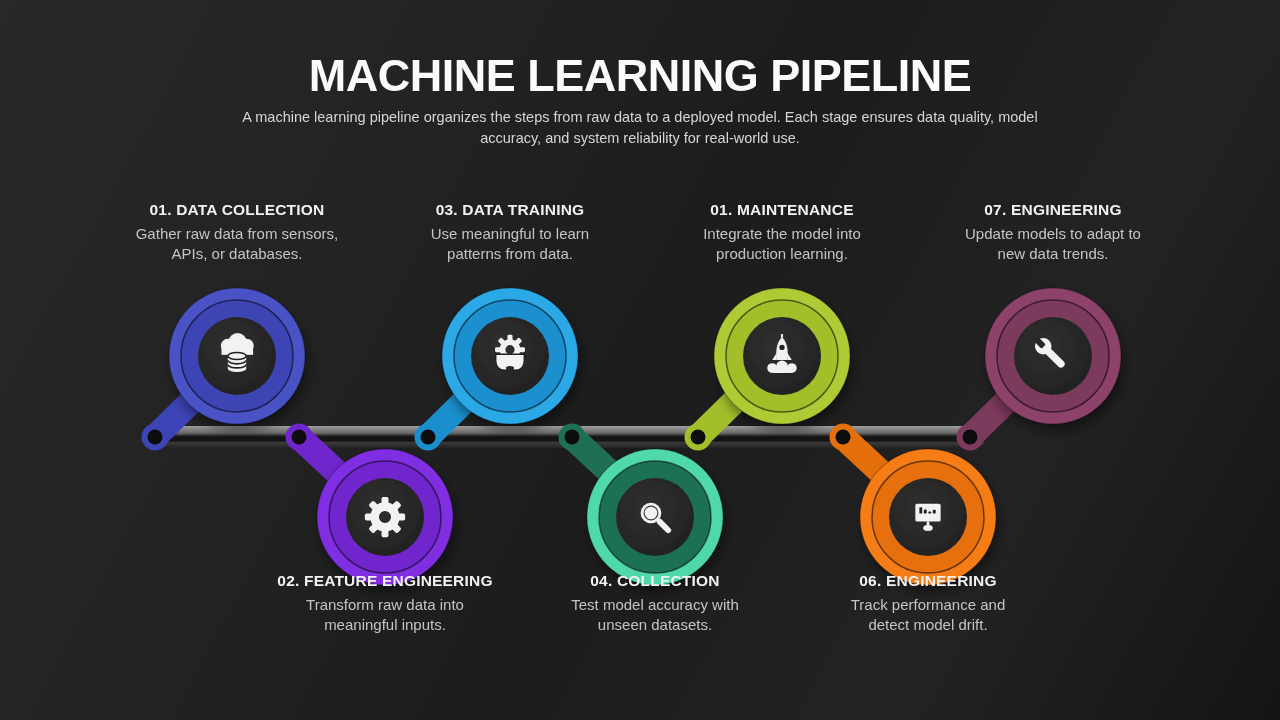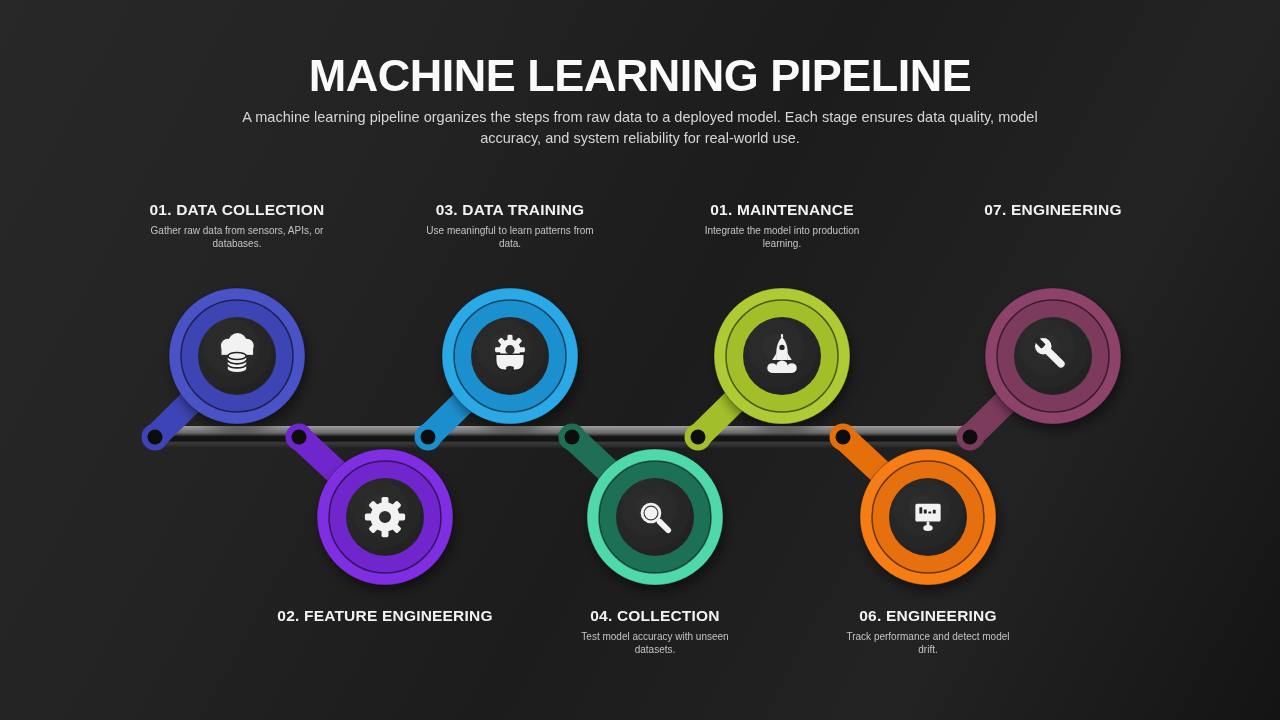--- a/index.html
+++ b/index.html
@@ -17,27 +17,27 @@
   .page-title{
     margin:0;font-size:45px;line-height:1.05;font-weight:bold;
     letter-spacing:-0.5px;color:#fafafa;
   }
   .page-subtitle{
     margin:8px auto 0;max-width:820px;
     font-size:14.5px;line-height:1.4;color:#d6d6d6;font-weight:normal;
   }
   .stage-label{position:absolute;width:240px;text-align:center;z-index:2;}
   .stage-label.top{top:201px;}
-  .stage-label.bottom{top:607px;}
+  .stage-label.bottom{top:572px;}
   .stage-heading{
     font-size:15.5px;font-weight:bold;color:#f2f2f2;
     letter-spacing:0.2px;white-space:nowrap;text-align:center;
   }
   .stage-desc{
-    margin:5px auto 0;font-size:10px;line-height:1.33;color:#c4c4c4;
+    margin:5px auto 0;font-size:15px;line-height:1.33;color:#c4c4c4;
   }
 </style>
 </head>
 <body>
 
 <div class="slide">
 
   <div class="header">
     <h1 class="page-title">MACHINE LEARNING PIPELINE</h1>
     <p class="page-subtitle">A machine learning pipeline organizes the steps from raw data to a deployed model. Each stage ensures data quality, model accuracy, and system reliability for real-world use.</p>
@@ -216,23 +216,25 @@
   <div class="stage-label top" style="left:390px">
     <div class="stage-heading"><span>03.</span> <span>DATA TRAINING</span></div>
     <p class="stage-desc" style="max-width:175px">Use meaningful to learn patterns from data.</p>
   </div>
   <div class="stage-label top" style="left:662px">
     <div class="stage-heading"><span>01.</span> <span>MAINTENANCE</span></div>
     <p class="stage-desc" style="max-width:180px">Integrate the model into production learning.</p>
   </div>
   <div class="stage-label top" style="left:933px">
     <div class="stage-heading"><span>07.</span> <span>ENGINEERING</span></div>
+    <p class="stage-desc" style="max-width:180px">Update models to adapt to new data trends.</p>
   </div>
   <div class="stage-label bottom" style="left:265px">
     <div class="stage-heading"><span>02.</span> <span>FEATURE ENGINEERING</span></div>
+    <p class="stage-desc" style="max-width:180px">Transform raw data into meaningful inputs.</p>
   </div>
   <div class="stage-label bottom" style="left:535px">
     <div class="stage-heading"><span>04.</span> <span>COLLECTION</span></div>
     <p class="stage-desc" style="max-width:185px">Test model accuracy with unseen datasets.</p>
   </div>
   <div class="stage-label bottom" style="left:808px">
     <div class="stage-heading"><span>06.</span> <span>ENGINEERING</span></div>
     <p class="stage-desc" style="max-width:170px">Track performance and detect model drift.</p>
   </div>
 

